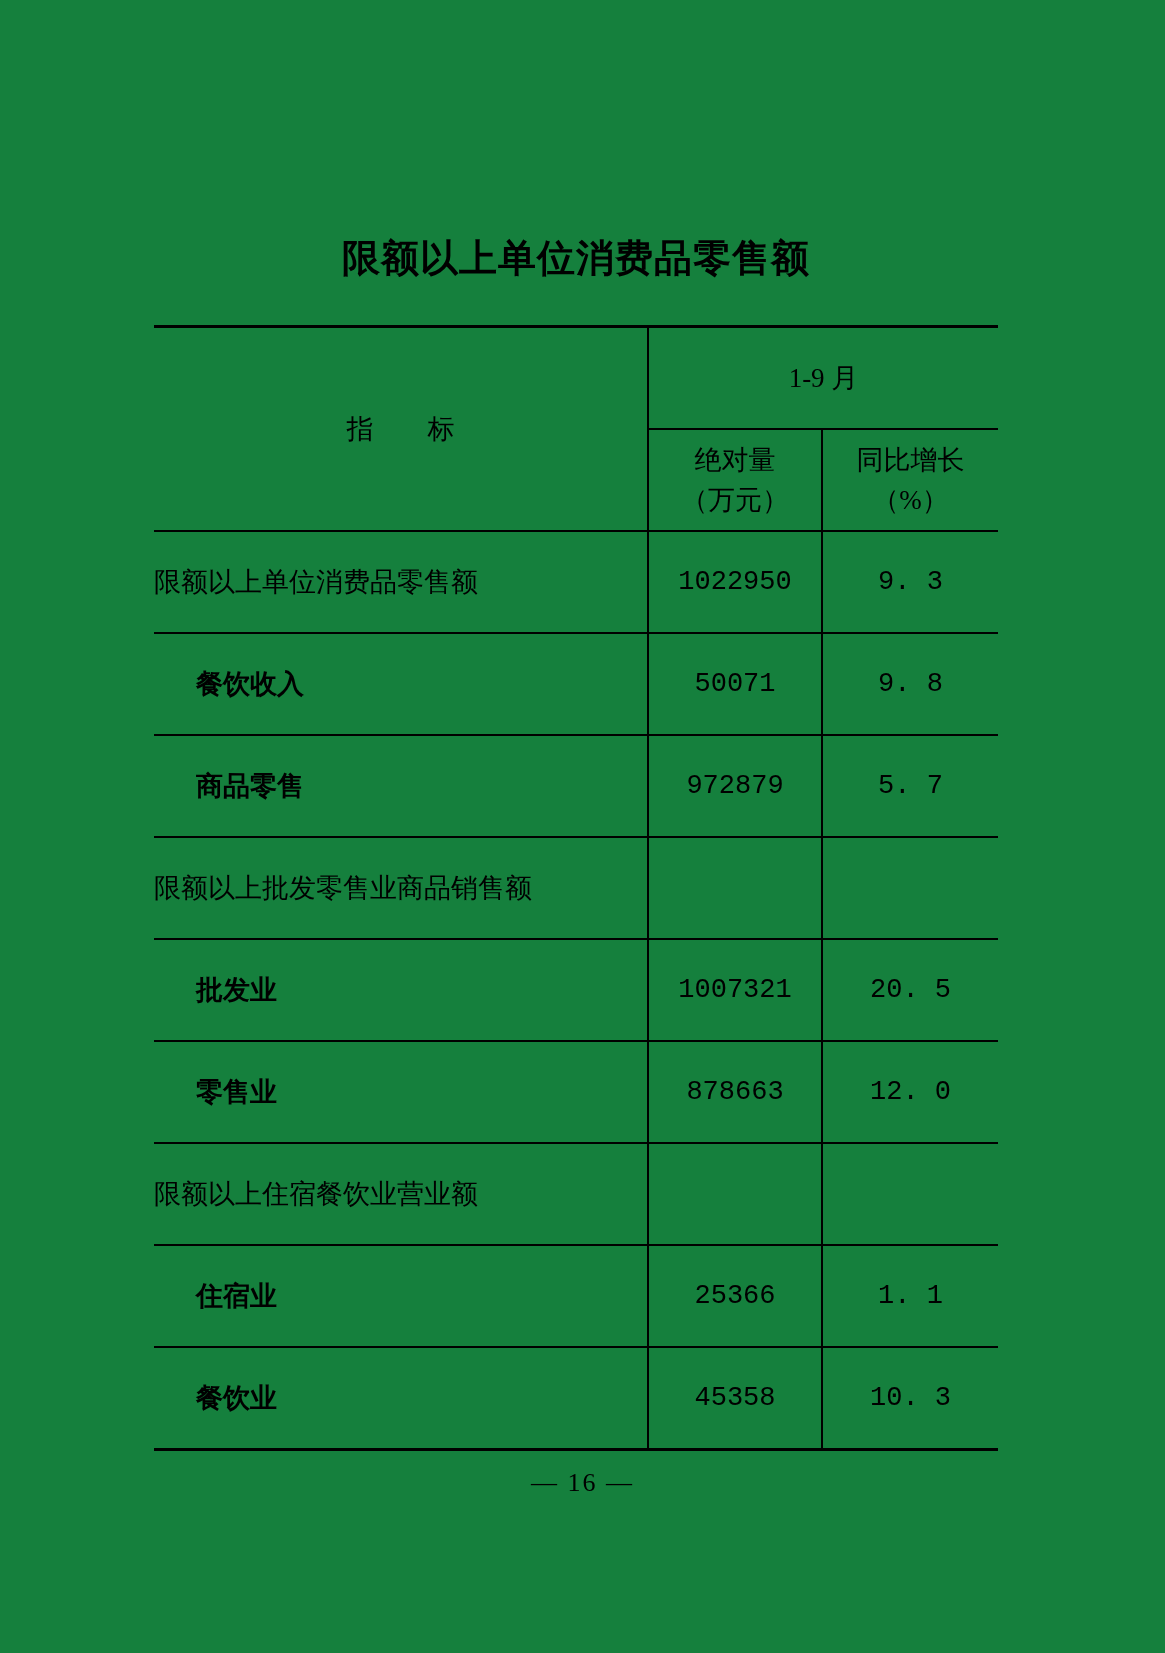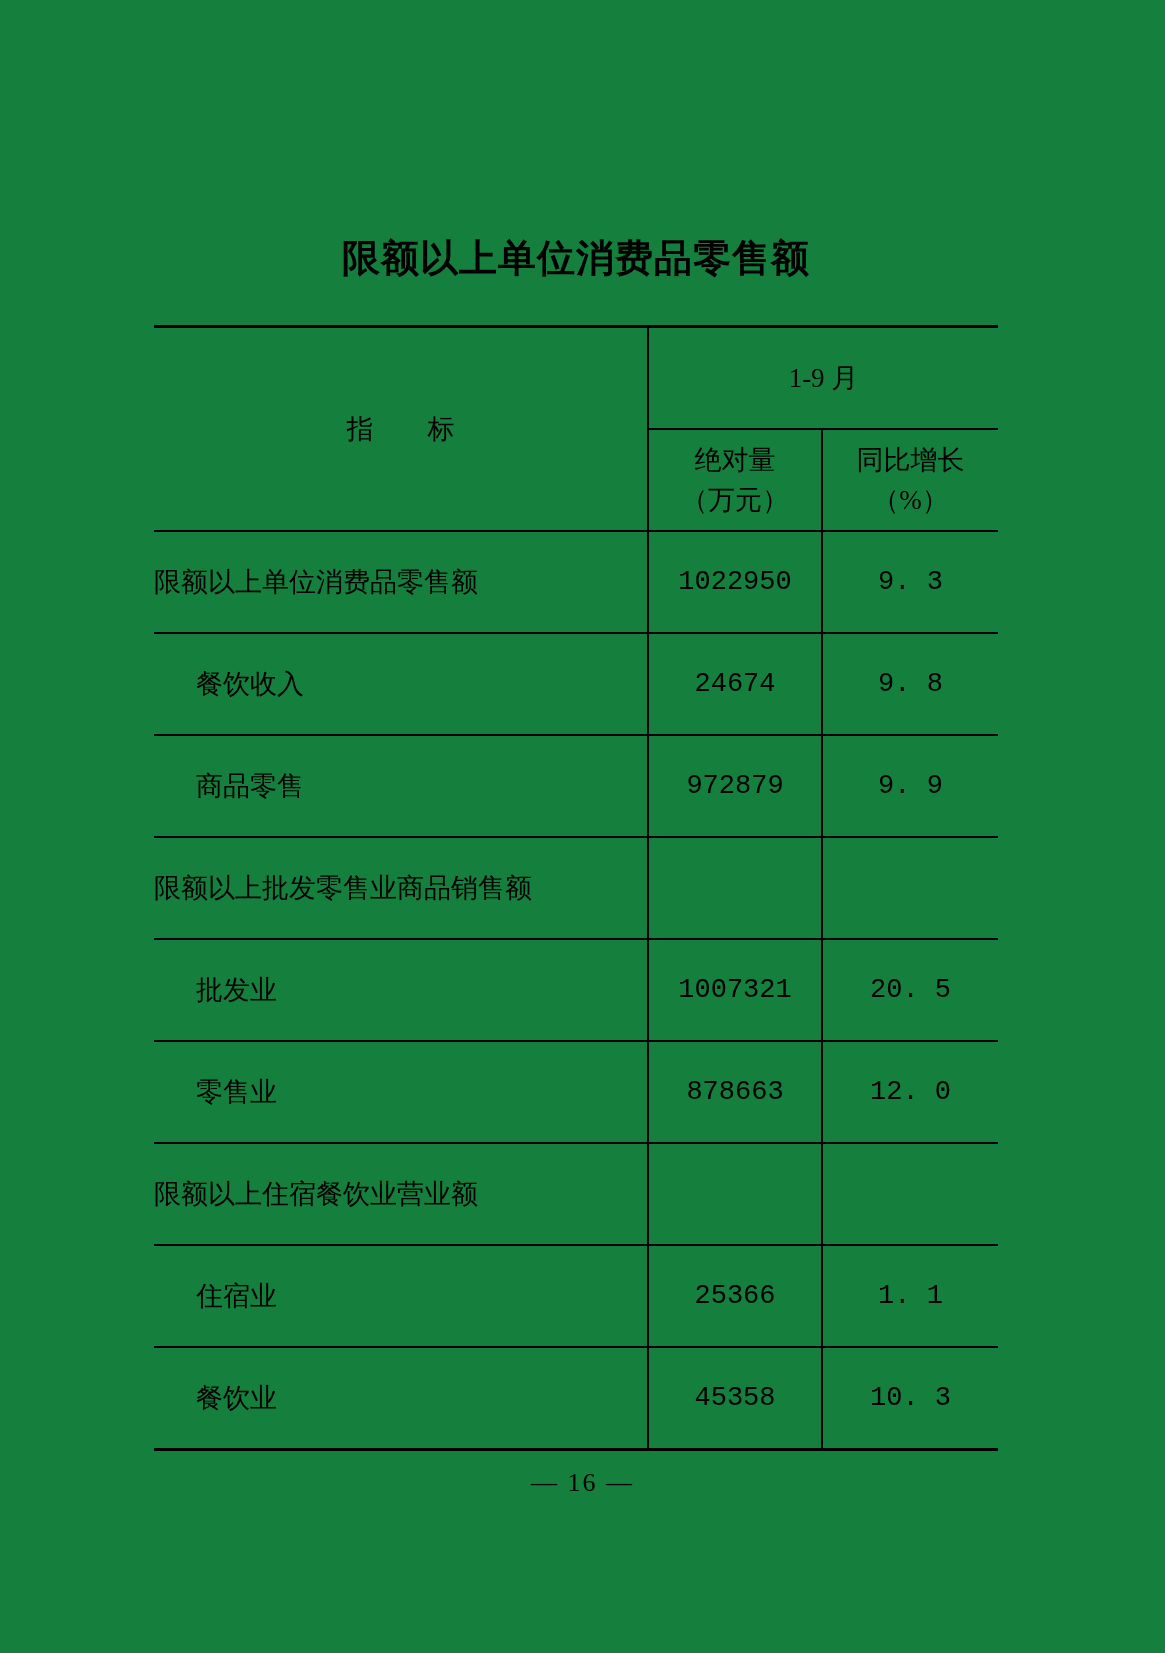--- a/index.html
+++ b/index.html
@@ -61,21 +61,21 @@
     letter-spacing: 0;
   }
   th.period-h { text-align: center; }
   th.sub-h { }
   
   #stat-table tbody td { height: 100px; }
   td.c-label {
     text-align: left;
     padding-left: 15px;
   }
-  #stat-table tbody tr.indent td.c-label { padding-left: 42px; }
+  #stat-table tbody tr.indent td.c-label { padding-left: 42px; font-weight: bold; }
   td.c-num { text-align: center; font-family: Liberation Mono, monospace; }
   
   #page-number {
     position: absolute;
     left: 0;
     top: 1468px;
     width: 1165px;
     text-align: center;
     font-size: 26px;
     letter-spacing: 2px;
@@ -112,27 +112,27 @@
       </tr>
     </thead>
     <tbody>
       <tr>
         <td class="c-label">限额以上单位消费品零售额</td>
         <td class="c-num">1022950</td>
         <td class="c-num">9. 3</td>
       </tr>
       <tr class="indent">
         <td class="c-label">餐饮收入</td>
-        <td class="c-num">24674</td>
+        <td class="c-num">50071</td>
         <td class="c-num">9. 8</td>
       </tr>
       <tr class="indent">
         <td class="c-label">商品零售</td>
         <td class="c-num">972879</td>
-        <td class="c-num">9. 9</td>
+        <td class="c-num">5. 7</td>
       </tr>
       <tr>
         <td class="c-label">限额以上批发零售业商品销售额</td>
         <td class="c-num"></td>
         <td class="c-num"></td>
       </tr>
       <tr class="indent">
         <td class="c-label">批发业</td>
         <td class="c-num">1007321</td>
         <td class="c-num">20. 5</td>

